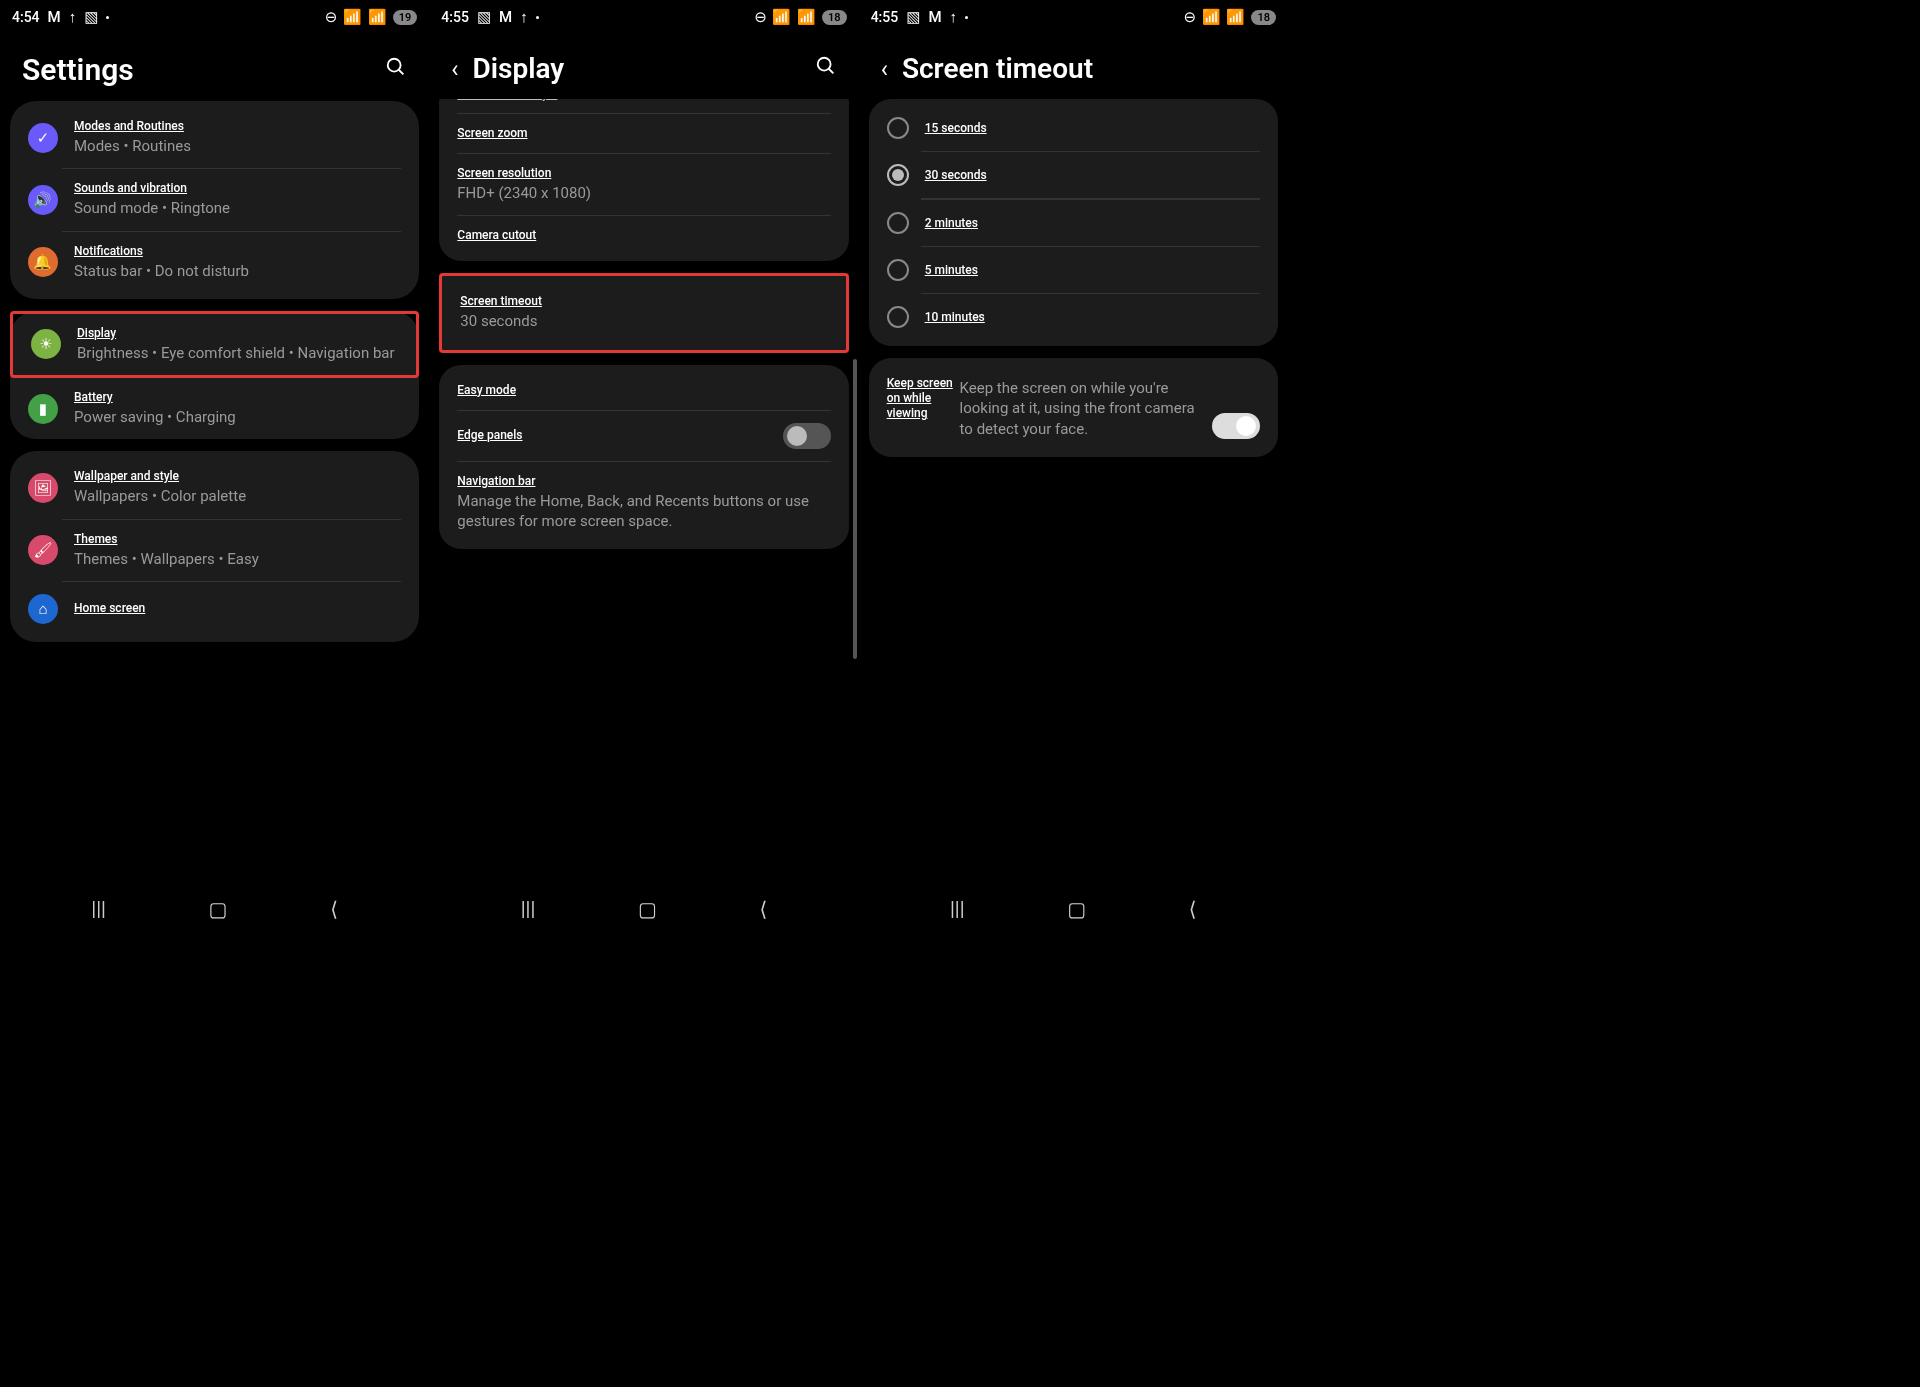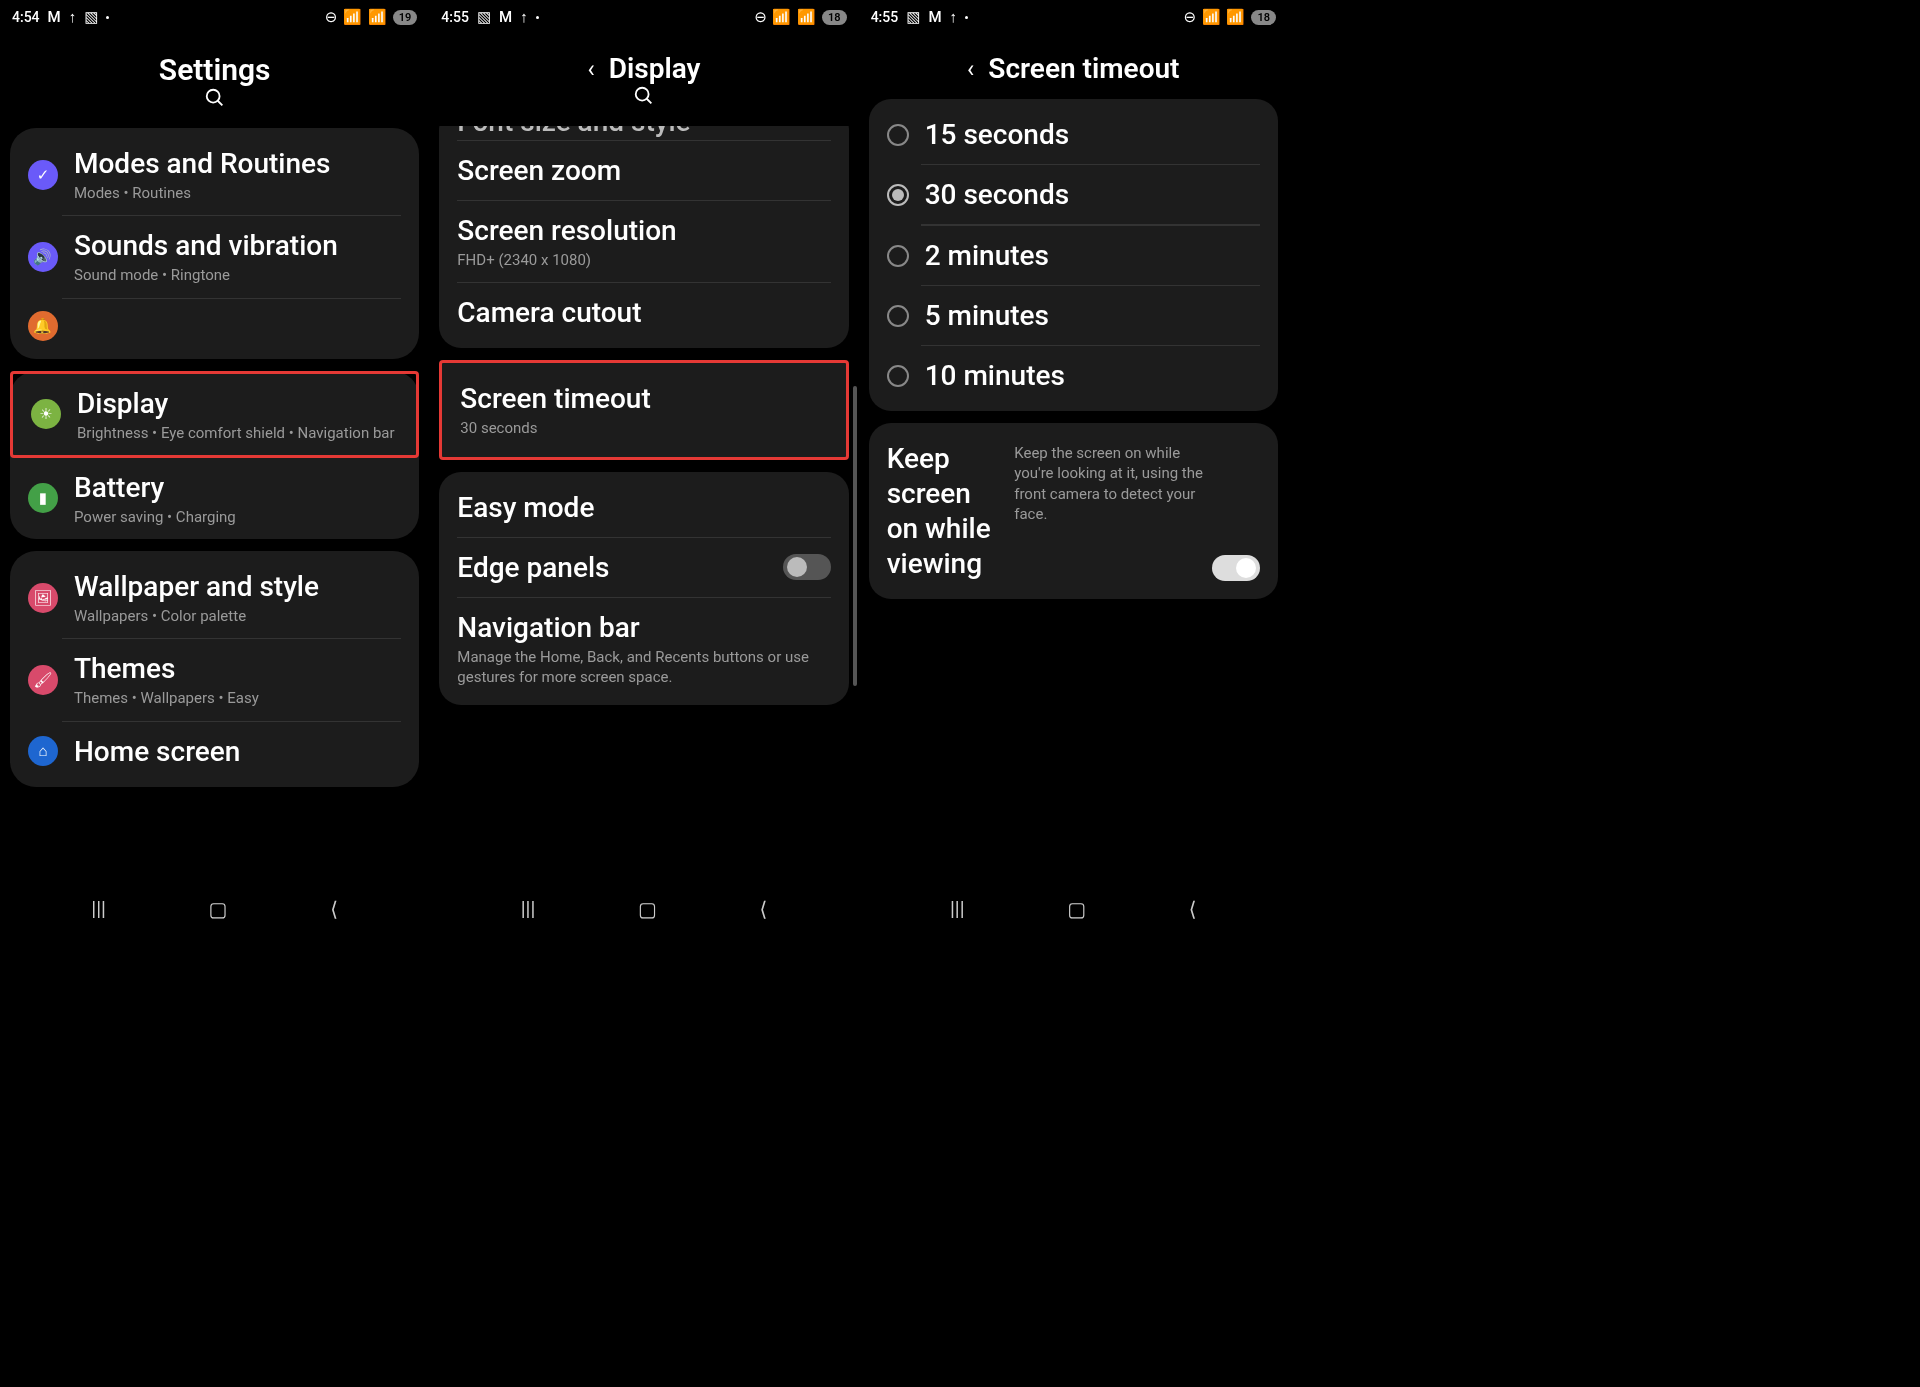--- a/index.html
+++ b/index.html
@@ -39,21 +39,20 @@
     font-size: 11px;
     font-weight: 600;
     color: #000;
     background: #888;
   }
   .header {
     display: flex;
     align-items: center;
     justify-content: space-between;
     padding: 18px 22px 14px 22px;
-    flex-direction: column;
   }
   .header-left { display: flex; align-items: center; gap: 14px; }
   .header-title { font-size: 28px; font-weight: 600; }
   .header-title.big { font-size: 30px; }
   .back-arrow { font-size: 24px; cursor: pointer; }
   .search-icon { font-size: 20px; cursor: pointer; }
   .content { flex: 1; padding: 0 10px; display: flex; flex-direction: column; gap: 12px; overflow: hidden; }
   .card {
     background: #1c1c1c;
     border-radius: 26px;
@@ -61,21 +60,21 @@
   }
   .card.tight { border-radius: 22px; }
   .row {
     display: flex;
     align-items: center;
     padding: 12px 18px;
     gap: 16px;
     position: relative;
   }
   .row-text { flex: 1; min-width: 0; }
-  .row-title { font-size: 28px; font-weight: 500; color: #fff; line-height: 1.25; }
+  .row-title { font-size: 12px; font-weight: 500; color: #fff; line-height: 1.25; text-decoration: underline; }
   .row-sub { font-size: 15px; color: #9a9a9a; line-height: 1.35; margin-top: 2px; }
   .icon-circle {
     width: 30px; height: 30px; border-radius: 50%;
     display: flex; align-items: center; justify-content: center;
     flex-shrink: 0;
   }
   .divider {
     height: 1px;
     background: #333;
     margin: 0 18px 0 52px;
@@ -167,20 +166,24 @@
         <div class="row-text">
           <div class="row-title">Sounds and vibration</div>
           <div class="row-sub">Sound mode  •  Ringtone</div>
         </div>
       </div>
       <div class="divider"></div>
       <div class="row">
         <div class="icon-circle" style="background:#e06b2f">
             <span class="glyph">🔔</span>
           </div>
+        <div class="row-text">
+          <div class="row-title">Notifications</div>
+          <div class="row-sub">Status bar  •  Do not disturb</div>
+        </div>
       </div>
     </div>
 
     <div class="card" style="padding:0;">
       <div class="highlight">
         <div class="row">
           <div class="icon-circle" style="background:#7cb342">
               <span class="glyph">☀</span>
             </div>
           <div class="row-text">

